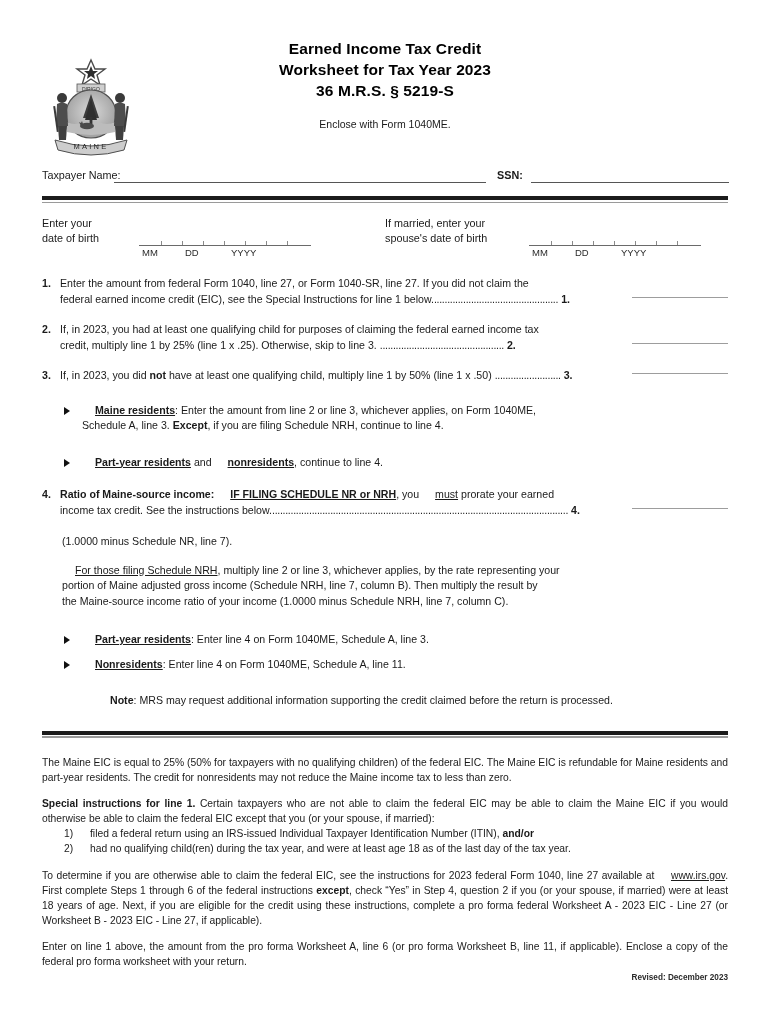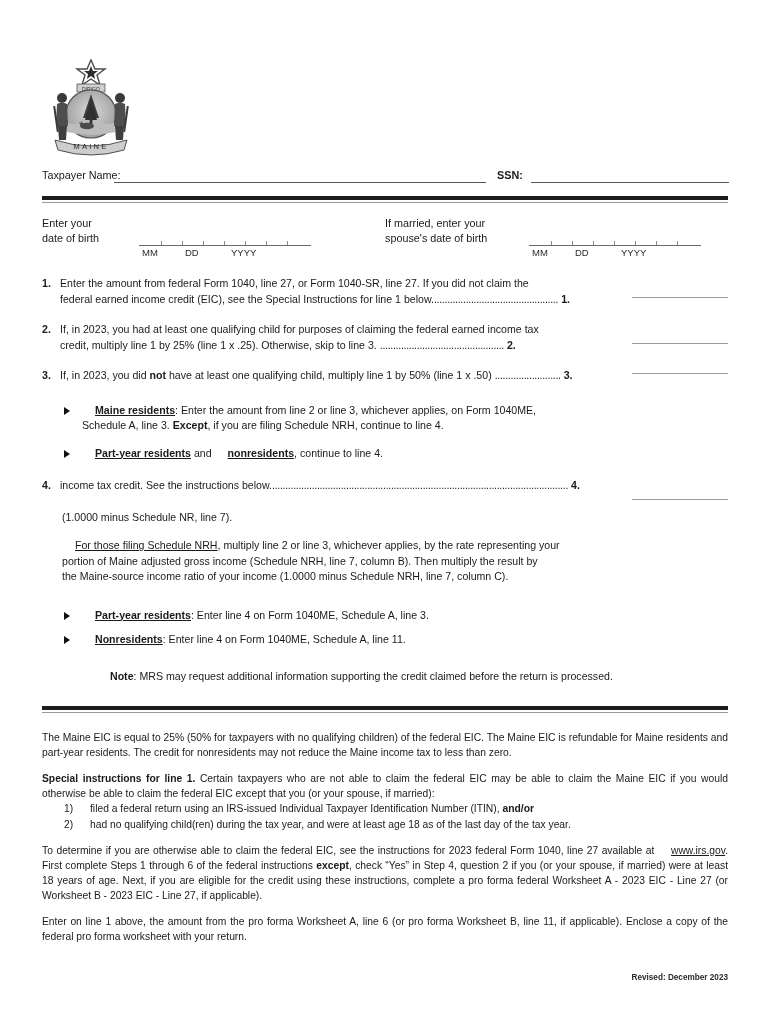--- a/index.html
+++ b/index.html
@@ -255,20 +255,26 @@
         <circle cx="75" cy="42" r="5" fill="#3a3a3a"></circle>
         <path d="M70,48 q5,-3 10,0 l1,22 l-12,0 Z" fill="#4d4d4d"></path>
         <rect x="80" y="50" width="2" height="26" fill="#3a3a3a" transform="rotate(8 81 63)"></rect>
         <path d="M70,70 l9,0 l-1,14 l-7,0 Z" fill="#3f3f3f"></path>
 
         <path d="M10,84 q36,12 72,0 l-3,10 q-33,10 -66,0 Z" fill="#cdcdcd" stroke="#4f4f4f" stroke-width="1"></path>
         <text x="46" y="93" font-size="7.5" letter-spacing="2.2" text-anchor="middle" fill="#2a2a2a" font-family="'Liberation Sans', sans-serif">MAINE</text>
       </svg>
     </div>
 
+    <div class="title-block">
+      <div class="title-line">Earned Income Tax Credit</div>
+      <div class="title-line">Worksheet for Tax Year 2023</div>
+      <div class="title-line">36 M.R.S. § 5219-S</div>
+      <div class="enclose">Enclose with Form 1040ME.</div>
+    </div>
   </div>
 
   <div class="namerow">
     <span class="name-label">Taxpayer Name:</span>
     <span class="name-rule"></span>
     <span class="ssn-label">SSN:</span>
     <span class="ssn-rule"></span>
   </div>
 
   <div class="divider">
@@ -360,30 +366,32 @@
   </div>
 
   <div class="bullet" style="margin-top:19px">
     <span class="tri"></span>
     <div class="btext">
       <div><u><b>Maine residents</b></u><span>: Enter the amount from line 2 or line 3, whichever applies, on Form 1040ME,</span></div>
       <div><span>Schedule A, line 3. </span><b>Except</b><span>, if you are filing Schedule NRH, continue to line 4.</span></div>
     </div>
   </div>
 
-  <div class="bullet" style="margin-top:12px">
+  <div class="bullet" style="margin-top:21px">
     <span class="tri"></span>
     <div class="btext">
       <u><b>Part-year residents</b></u><span> and </span><u><b>nonresidents</b></u><span>, continue to line 4.</span>
     </div>
   </div>
 
   <div class="item" style="margin-top:17px">
     <span class="num">4.</span>
     <div class="body">
+      <div><b>Ratio of Maine-source income:</b>
+        <u><b>IF FILING SCHEDULE NR or NRH</b></u><span>, you </span><u>must</u><span> prorate your earned</span></div>
       <div>
         <span>income tax credit. See the instructions below.</span><span class="leader">................................................................................................................</span>
         <span class="ansnum">4.</span>
       </div>
     </div>
     <span class="ansline" style="top:21px"></span>
   </div>
 
   <div class="subpara" style="margin-top:16px">
     <div class="inner">

